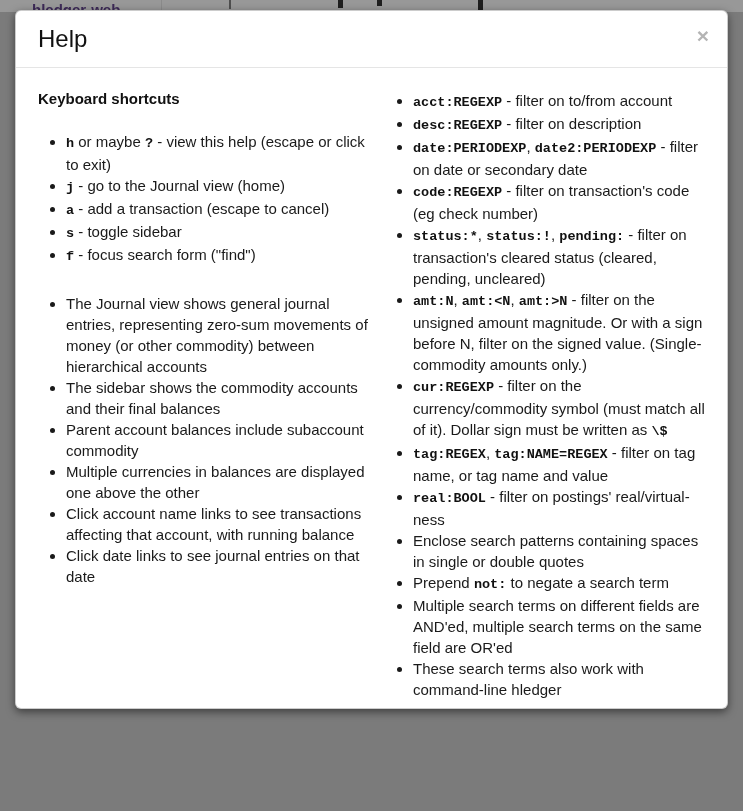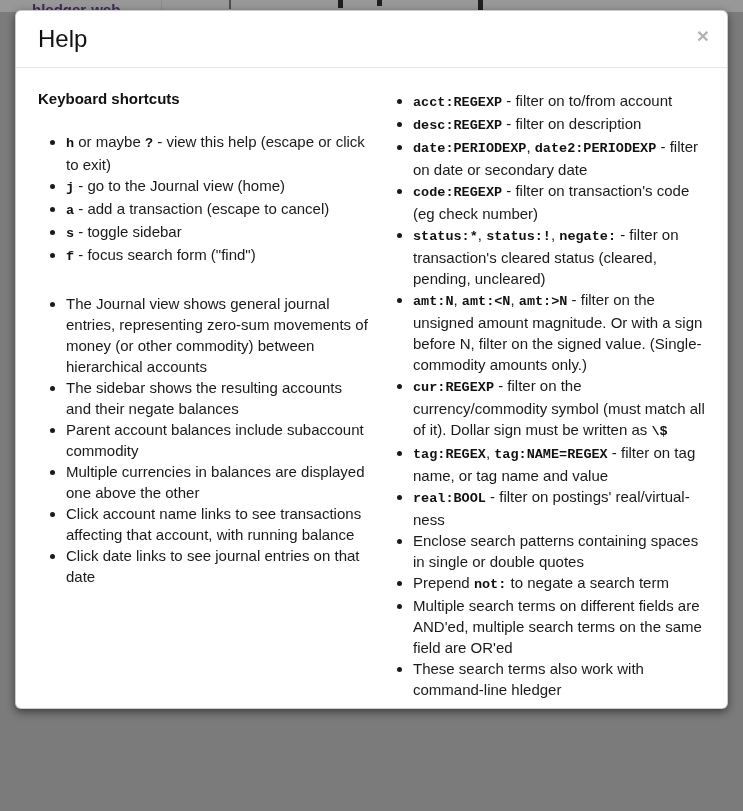--- a/index.html
+++ b/index.html
@@ -128,37 +128,37 @@
             <li><code>h</code> or maybe <code>?</code> - view this help (escape or click to exit)</li>
             <li><code>j</code> - go to the Journal view (home)</li>
             <li><code>a</code> - add a transaction (escape to cancel)</li>
             <li><code>s</code> - toggle sidebar</li>
             <li><code>f</code> - focus search form ("find")</li>
           </ul>
       </div>
       <div class="help-section">
         <ul class="help-list">
             <li>The Journal view shows general journal entries, representing zero-sum movements of money (or other commodity) between hierarchical accounts</li>
-            <li>The sidebar shows the resulting accounts and their negate balances</li>
+            <li>The sidebar shows the commodity accounts and their final balances</li>
             <li>Parent account balances include subaccount commodity</li>
             <li>Multiple currencies in balances are displayed one above the other</li>
             <li>Click account name links to see transactions affecting that account, with running balance</li>
             <li>Click date links to see journal entries on that date</li>
           </ul>
       </div>
     </div>
 
     <div class="col-right">
       <div class="help-section">
         <ul class="help-list">
             <li><code>acct:REGEXP</code> - filter on to/from account</li>
             <li><code>desc:REGEXP</code> - filter on description</li>
             <li><code>date:PERIODEXP</code>, <code>date2:PERIODEXP</code> - filter on date or secondary date</li>
             <li><code>code:REGEXP</code> - filter on transaction's code (eg check number)</li>
-            <li><code>status:*</code>, <code>status:!</code>, <code>negate:</code> - filter on transaction's cleared status (cleared, pending, uncleared)</li>
+            <li><code>status:*</code>, <code>status:!</code>, <code>pending:</code> - filter on transaction's cleared status (cleared, pending, uncleared)</li>
             <li><code>amt:N</code>, <code>amt:&lt;N</code>, <code>amt:&gt;N</code> - filter on the unsigned amount magnitude. Or with a sign before N, filter on the signed value. (Single-commodity amounts only.)</li>
             <li><code>cur:REGEXP</code> - filter on the currency/commodity symbol (must match all of it). Dollar sign must be written as <code>\$</code></li>
             <li><code>tag:REGEX</code>, <code>tag:NAME=REGEX</code> - filter on tag name, or tag name and value</li>
             <li><code>real:BOOL</code> - filter on postings' real/virtual-ness</li>
             <li>Enclose search patterns containing spaces in single or double quotes</li>
             <li>Prepend <code>not:</code> to negate a search term</li>
             <li>Multiple search terms on different fields are AND'ed, multiple search terms on the same field are OR'ed</li>
             <li>These search terms also work with command-line hledger</li>
           </ul>
       </div>

